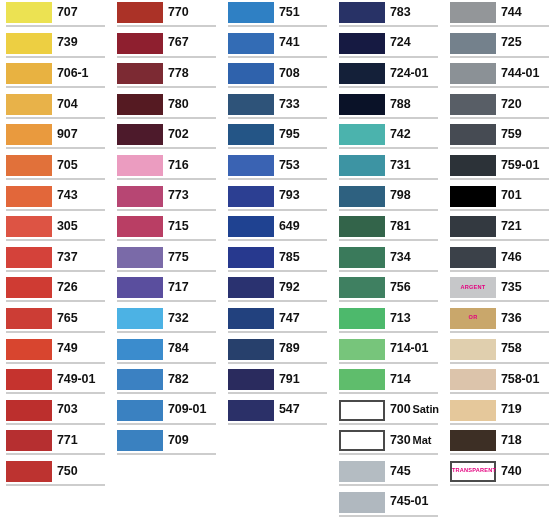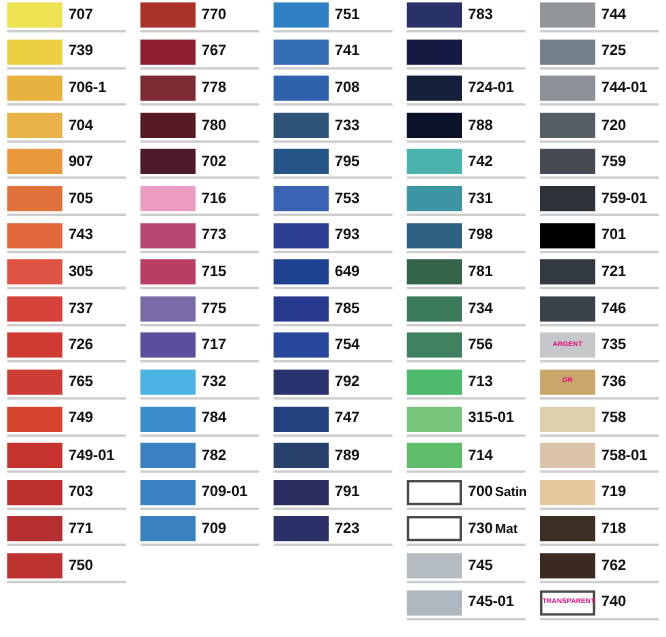--- a/index.html
+++ b/index.html
@@ -469,29 +469,20 @@
         <div class="chip-wrap">
           <div class="chip" title="785" style="background: rgb(39, 57, 142);"></div>
         </div>
         <div class="label-wrap">
           <div class="label"><span>785</span></div>
         </div>
         <div class="underline" style="background: rgb(205, 205, 205);"></div>
       </div>
       <div class="swatch-row">
         <div class="chip-wrap">
-          <div class="chip" title="754" style="background: rgb(38, 71, 156);"></div>
-        </div>
-        <div class="label-wrap">
-          <div class="label"><span>754</span></div>
-        </div>
-        <div class="underline" style="background: rgb(205, 205, 205);"></div>
-      </div>
-      <div class="swatch-row">
-        <div class="chip-wrap">
           <div class="chip" title="792" style="background: rgb(42, 50, 112);"></div>
         </div>
         <div class="label-wrap">
           <div class="label"><span>792</span></div>
         </div>
         <div class="underline" style="background: rgb(205, 205, 205);"></div>
       </div>
       <div class="swatch-row">
         <div class="chip-wrap">
           <div class="chip" title="747" style="background: rgb(34, 65, 126);"></div>
@@ -517,40 +508,43 @@
         <div class="label-wrap">
           <div class="label"><span>791</span></div>
         </div>
         <div class="underline" style="background: rgb(205, 205, 205);"></div>
       </div>
       <div class="swatch-row">
         <div class="chip-wrap">
           <div class="chip" title="723" style="background: rgb(43, 48, 104);"></div>
         </div>
         <div class="label-wrap">
-          <div class="label"><span>723</span></div>
+          <div class="label"><span>547</span></div>
         </div>
         <div class="underline" style="background: rgb(205, 205, 205);"></div>
       </div>
       <div class="row-empty"></div>
     </div>
     <div class="col">
       <div class="swatch-row">
         <div class="chip-wrap">
           <div class="chip" title="783" style="background: rgb(40, 50, 102);"></div>
         </div>
         <div class="label-wrap">
           <div class="label"><span>783</span></div>
         </div>
         <div class="underline" style="background: rgb(205, 205, 205);"></div>
       </div>
       <div class="swatch-row">
         <div class="chip-wrap">
           <div class="chip" title="724" style="background: rgb(22, 26, 66);"></div>
         </div>
+        <div class="label-wrap">
+          <div class="label"><span>724</span></div>
+        </div>
         <div class="underline" style="background: rgb(205, 205, 205);"></div>
       </div>
       <div class="swatch-row">
         <div class="chip-wrap">
           <div class="chip" title="724-01" style="background: rgb(20, 32, 57);"></div>
         </div>
         <div class="label-wrap">
           <div class="label"><span>724-01</span></div>
         </div>
         <div class="underline" style="background: rgb(205, 205, 205);"></div>
@@ -625,21 +619,21 @@
         <div class="label-wrap">
           <div class="label"><span>713</span></div>
         </div>
         <div class="underline" style="background: rgb(205, 205, 205);"></div>
       </div>
       <div class="swatch-row">
         <div class="chip-wrap">
           <div class="chip" title="714-01" style="background: rgb(119, 197, 123);"></div>
         </div>
         <div class="label-wrap">
-          <div class="label"><span>315-01</span></div>
+          <div class="label"><span>714-01</span></div>
         </div>
         <div class="underline" style="background: rgb(205, 205, 205);"></div>
       </div>
       <div class="swatch-row">
         <div class="chip-wrap">
           <div class="chip" title="714" style="background: rgb(95, 189, 108);"></div>
         </div>
         <div class="label-wrap">
           <div class="label"><span>714</span></div>
         </div>
@@ -812,29 +806,20 @@
           <div class="label"><span>719</span></div>
         </div>
         <div class="underline" style="background: rgb(205, 205, 205);"></div>
       </div>
       <div class="swatch-row">
         <div class="chip-wrap">
           <div class="chip" title="718" style="background: rgb(61, 47, 37);"></div>
         </div>
         <div class="label-wrap">
           <div class="label"><span>718</span></div>
-        </div>
-        <div class="underline" style="background: rgb(205, 205, 205);"></div>
-      </div>
-      <div class="swatch-row">
-        <div class="chip-wrap">
-          <div class="chip" title="762" style="background: rgb(58, 42, 32);"></div>
-        </div>
-        <div class="label-wrap">
-          <div class="label"><span>762</span></div>
         </div>
         <div class="underline" style="background: rgb(205, 205, 205);"></div>
       </div>
       <div class="swatch-row">
         <div class="chip-wrap">
           <div class="chip outlined" title="740">
             <span class="chip-text" style="color: rgb(228, 0, 127);">TRANSPARENT</span>
           </div>
         </div>
         <div class="label-wrap">

